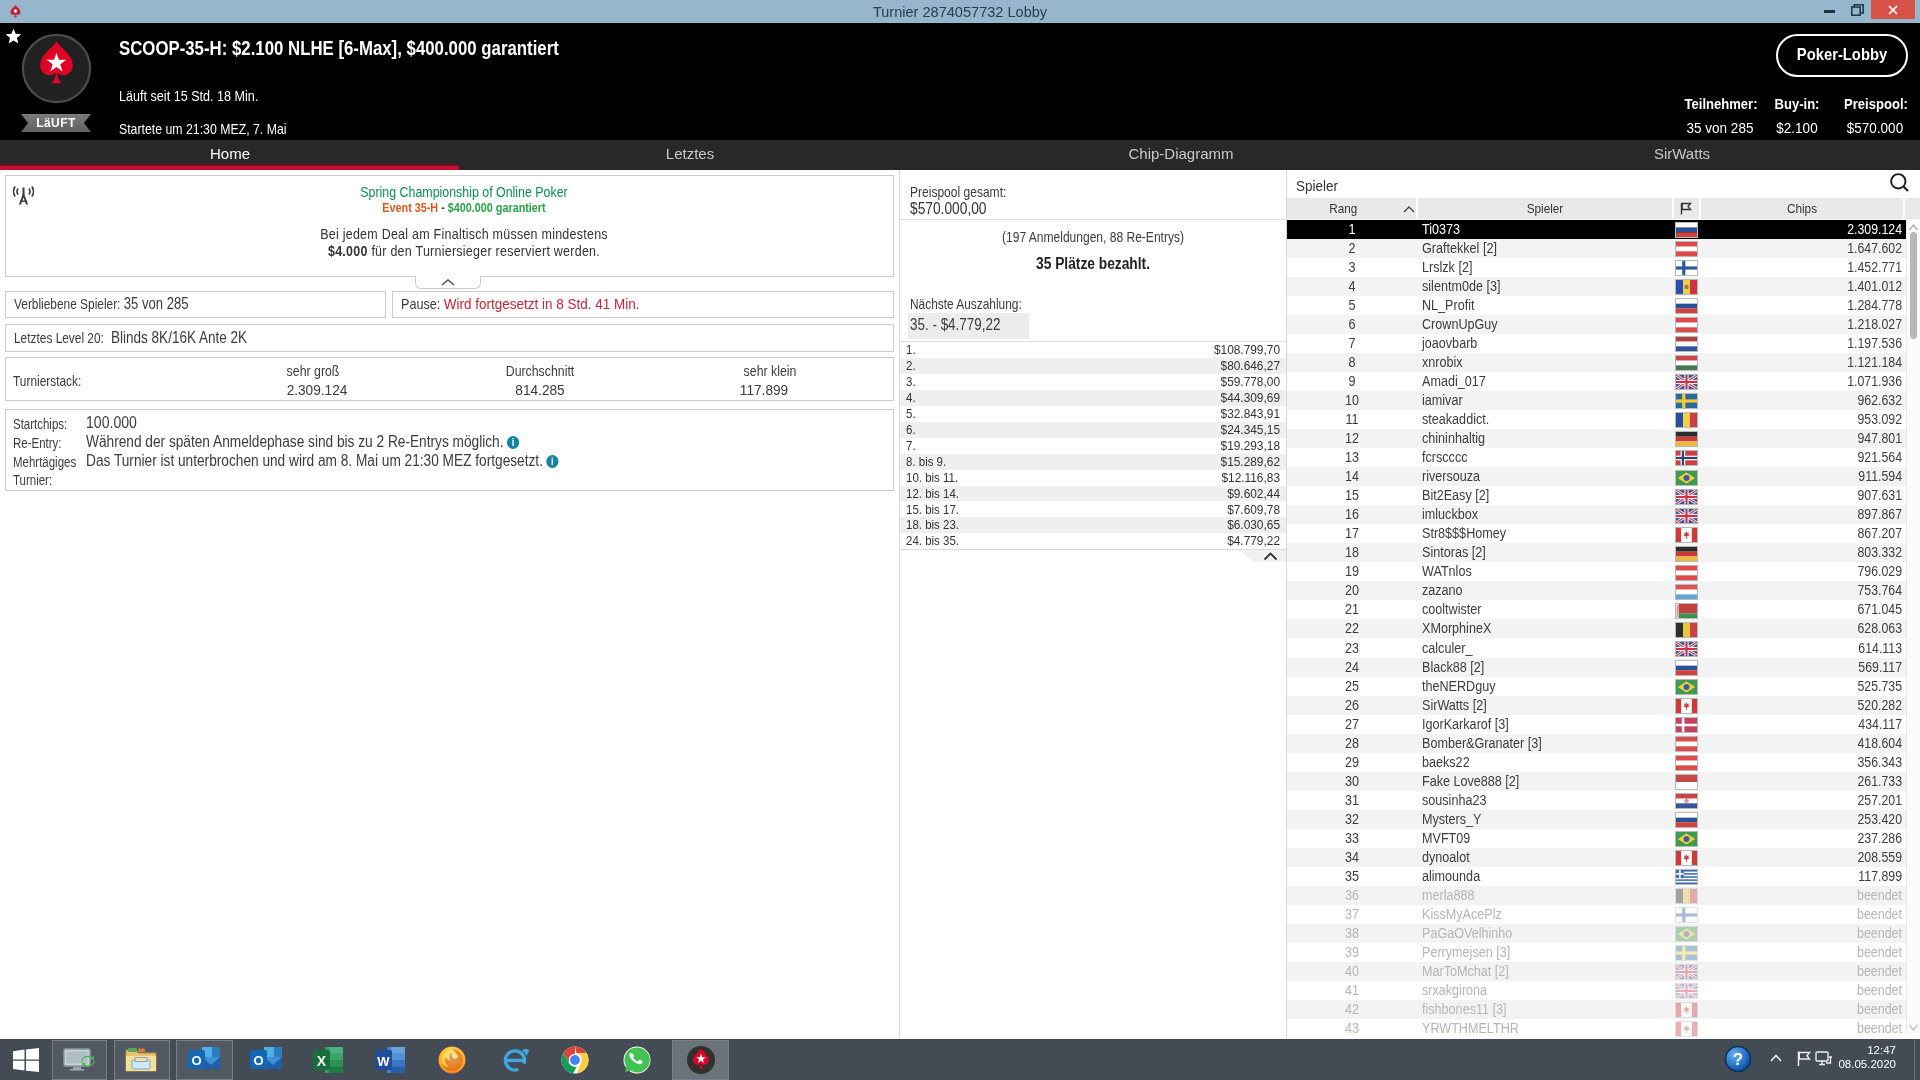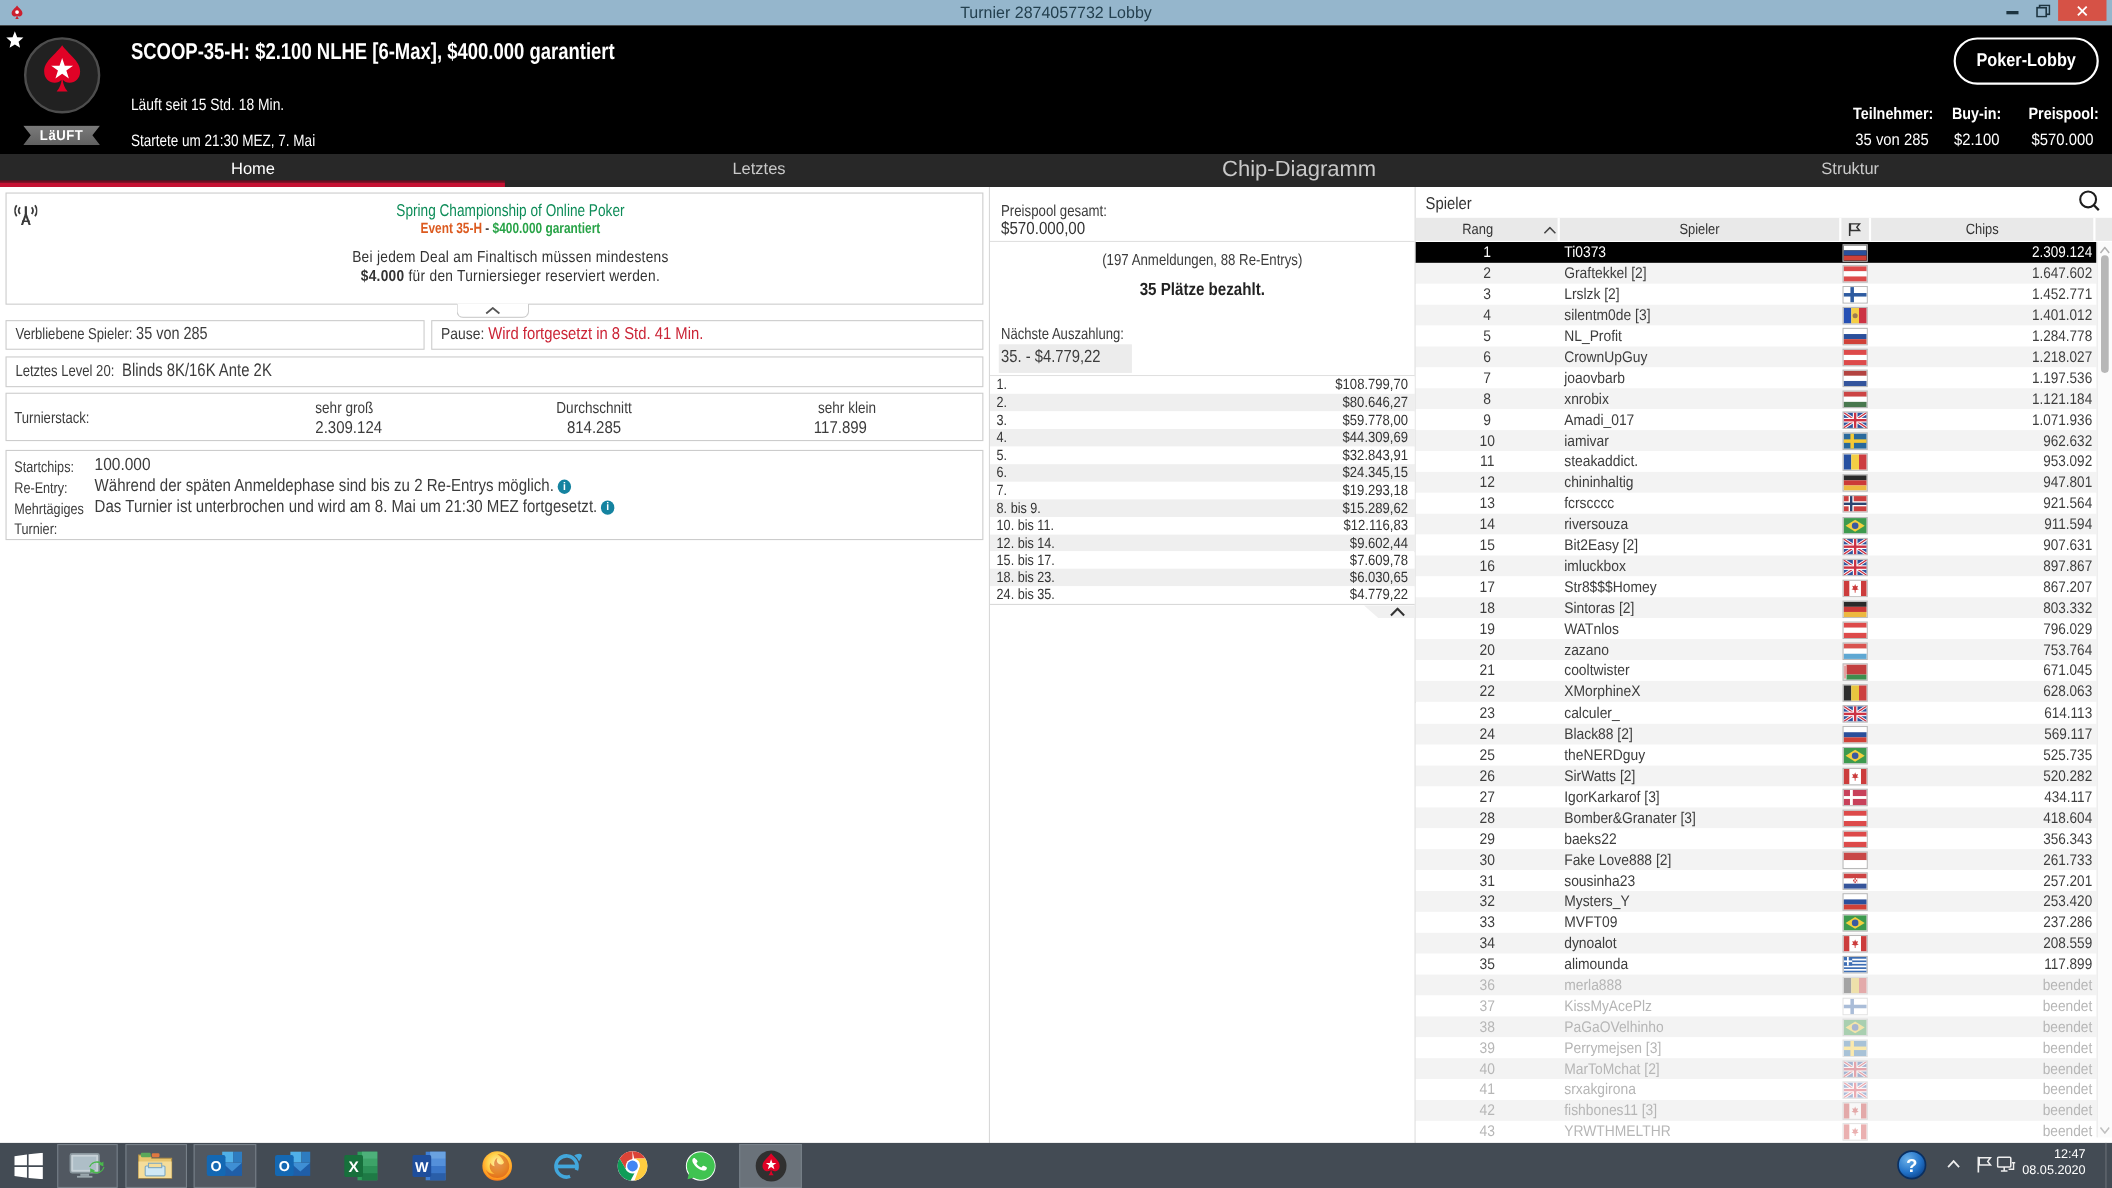--- a/index.html
+++ b/index.html
@@ -41,22 +41,22 @@
 <div class="a" style="left:1776px;top:34px;font-size:17px;color:#fff;white-space:nowrap;width:132px;height:41px;line-height:41px;font-weight:bold;text-align:center;transform:scaleX(0.87);transform-origin:50% 50%;">Poker-Lobby</div>
 <div class="a" style="left:1651px;top:95px;font-size:15px;color:#fff;white-space:nowrap;width:140px;font-weight:bold;text-align:center;transform:scaleX(0.87);transform-origin:50% 50%;">Teilnehmer:</div>
 <div class="a" style="left:1727px;top:95px;font-size:15px;color:#fff;white-space:nowrap;width:140px;font-weight:bold;text-align:center;transform:scaleX(0.87);transform-origin:50% 50%;">Buy-in:</div>
 <div class="a" style="left:1806px;top:95px;font-size:15px;color:#fff;white-space:nowrap;width:140px;font-weight:bold;text-align:center;transform:scaleX(0.87);transform-origin:50% 50%;">Preispool:</div>
 <div class="a" style="left:1650px;top:119px;font-size:15px;color:#fff;white-space:nowrap;width:140px;text-align:center;transform:scaleX(0.9);transform-origin:50% 50%;">35 von 285</div>
 <div class="a" style="left:1727px;top:119px;font-size:15px;color:#fff;white-space:nowrap;width:140px;text-align:center;transform:scaleX(0.9);transform-origin:50% 50%;">$2.100</div>
 <div class="a" style="left:1805px;top:119px;font-size:15px;color:#fff;white-space:nowrap;width:140px;text-align:center;transform:scaleX(0.9);transform-origin:50% 50%;">$570.000</div>
 <div class="a" style="left:0;top:140px;width:1920px;height:30px;background:#282828;"></div>
 <div class="a" style="left:150px;top:142px;font-size:15px;color:#fff;white-space:nowrap;width:160px;height:24px;line-height:24px;text-align:center;">Home</div>
 <div class="a" style="left:610px;top:142px;font-size:15px;color:#c9c9c9;white-space:nowrap;width:160px;height:24px;line-height:24px;text-align:center;">Letztes</div>
-<div class="a" style="left:1101px;top:142px;font-size:20px;color:#c9c9c9;white-space:nowrap;width:160px;height:24px;line-height:24px;text-align:center;">Chip-Diagramm</div>
-<div class="a" style="left:1602px;top:142px;font-size:15px;color:#c9c9c9;white-space:nowrap;width:160px;height:24px;line-height:24px;text-align:center;">Struktur</div>
+<div class="a" style="left:1101px;top:142px;font-size:15px;color:#c9c9c9;white-space:nowrap;width:160px;height:24px;line-height:24px;text-align:center;">Chip-Diagramm</div>
+<div class="a" style="left:1602px;top:142px;font-size:15px;color:#c9c9c9;white-space:nowrap;width:160px;height:24px;line-height:24px;text-align:center;">SirWatts</div>
 <div class="a" style="left:0;top:164px;width:459px;height:2px;background:#6e1022;"></div>
 <div class="a" style="left:0;top:166px;width:459px;height:4px;background:#c51233;"></div>
 <div class="a" style="left:0;top:170px;width:1920px;height:869px;background:#fff;"></div>
 <div class="a" style="left:5px;top:175px;width:889px;height:102px;border:1px solid #cccccc;"></div>
 <svg class="a" style="left:13px;top:184px;" width="21" height="22" viewBox="0 0 21 22">
 <g stroke="#3a3a3a" fill="none" stroke-width="1.6">
 <path d="M2.2,2.5 A8.6,8.6 0 0 0 2.2,12.5"></path>
       <path d="M5.2,4.4 A5,5 0 0 0 5.2,10.6"></path>
 <path d="M18.8,2.5 A8.6,8.6 0 0 1 18.8,12.5"></path>
       <path d="M15.8,4.4 A5,5 0 0 1 15.8,10.6"></path>

